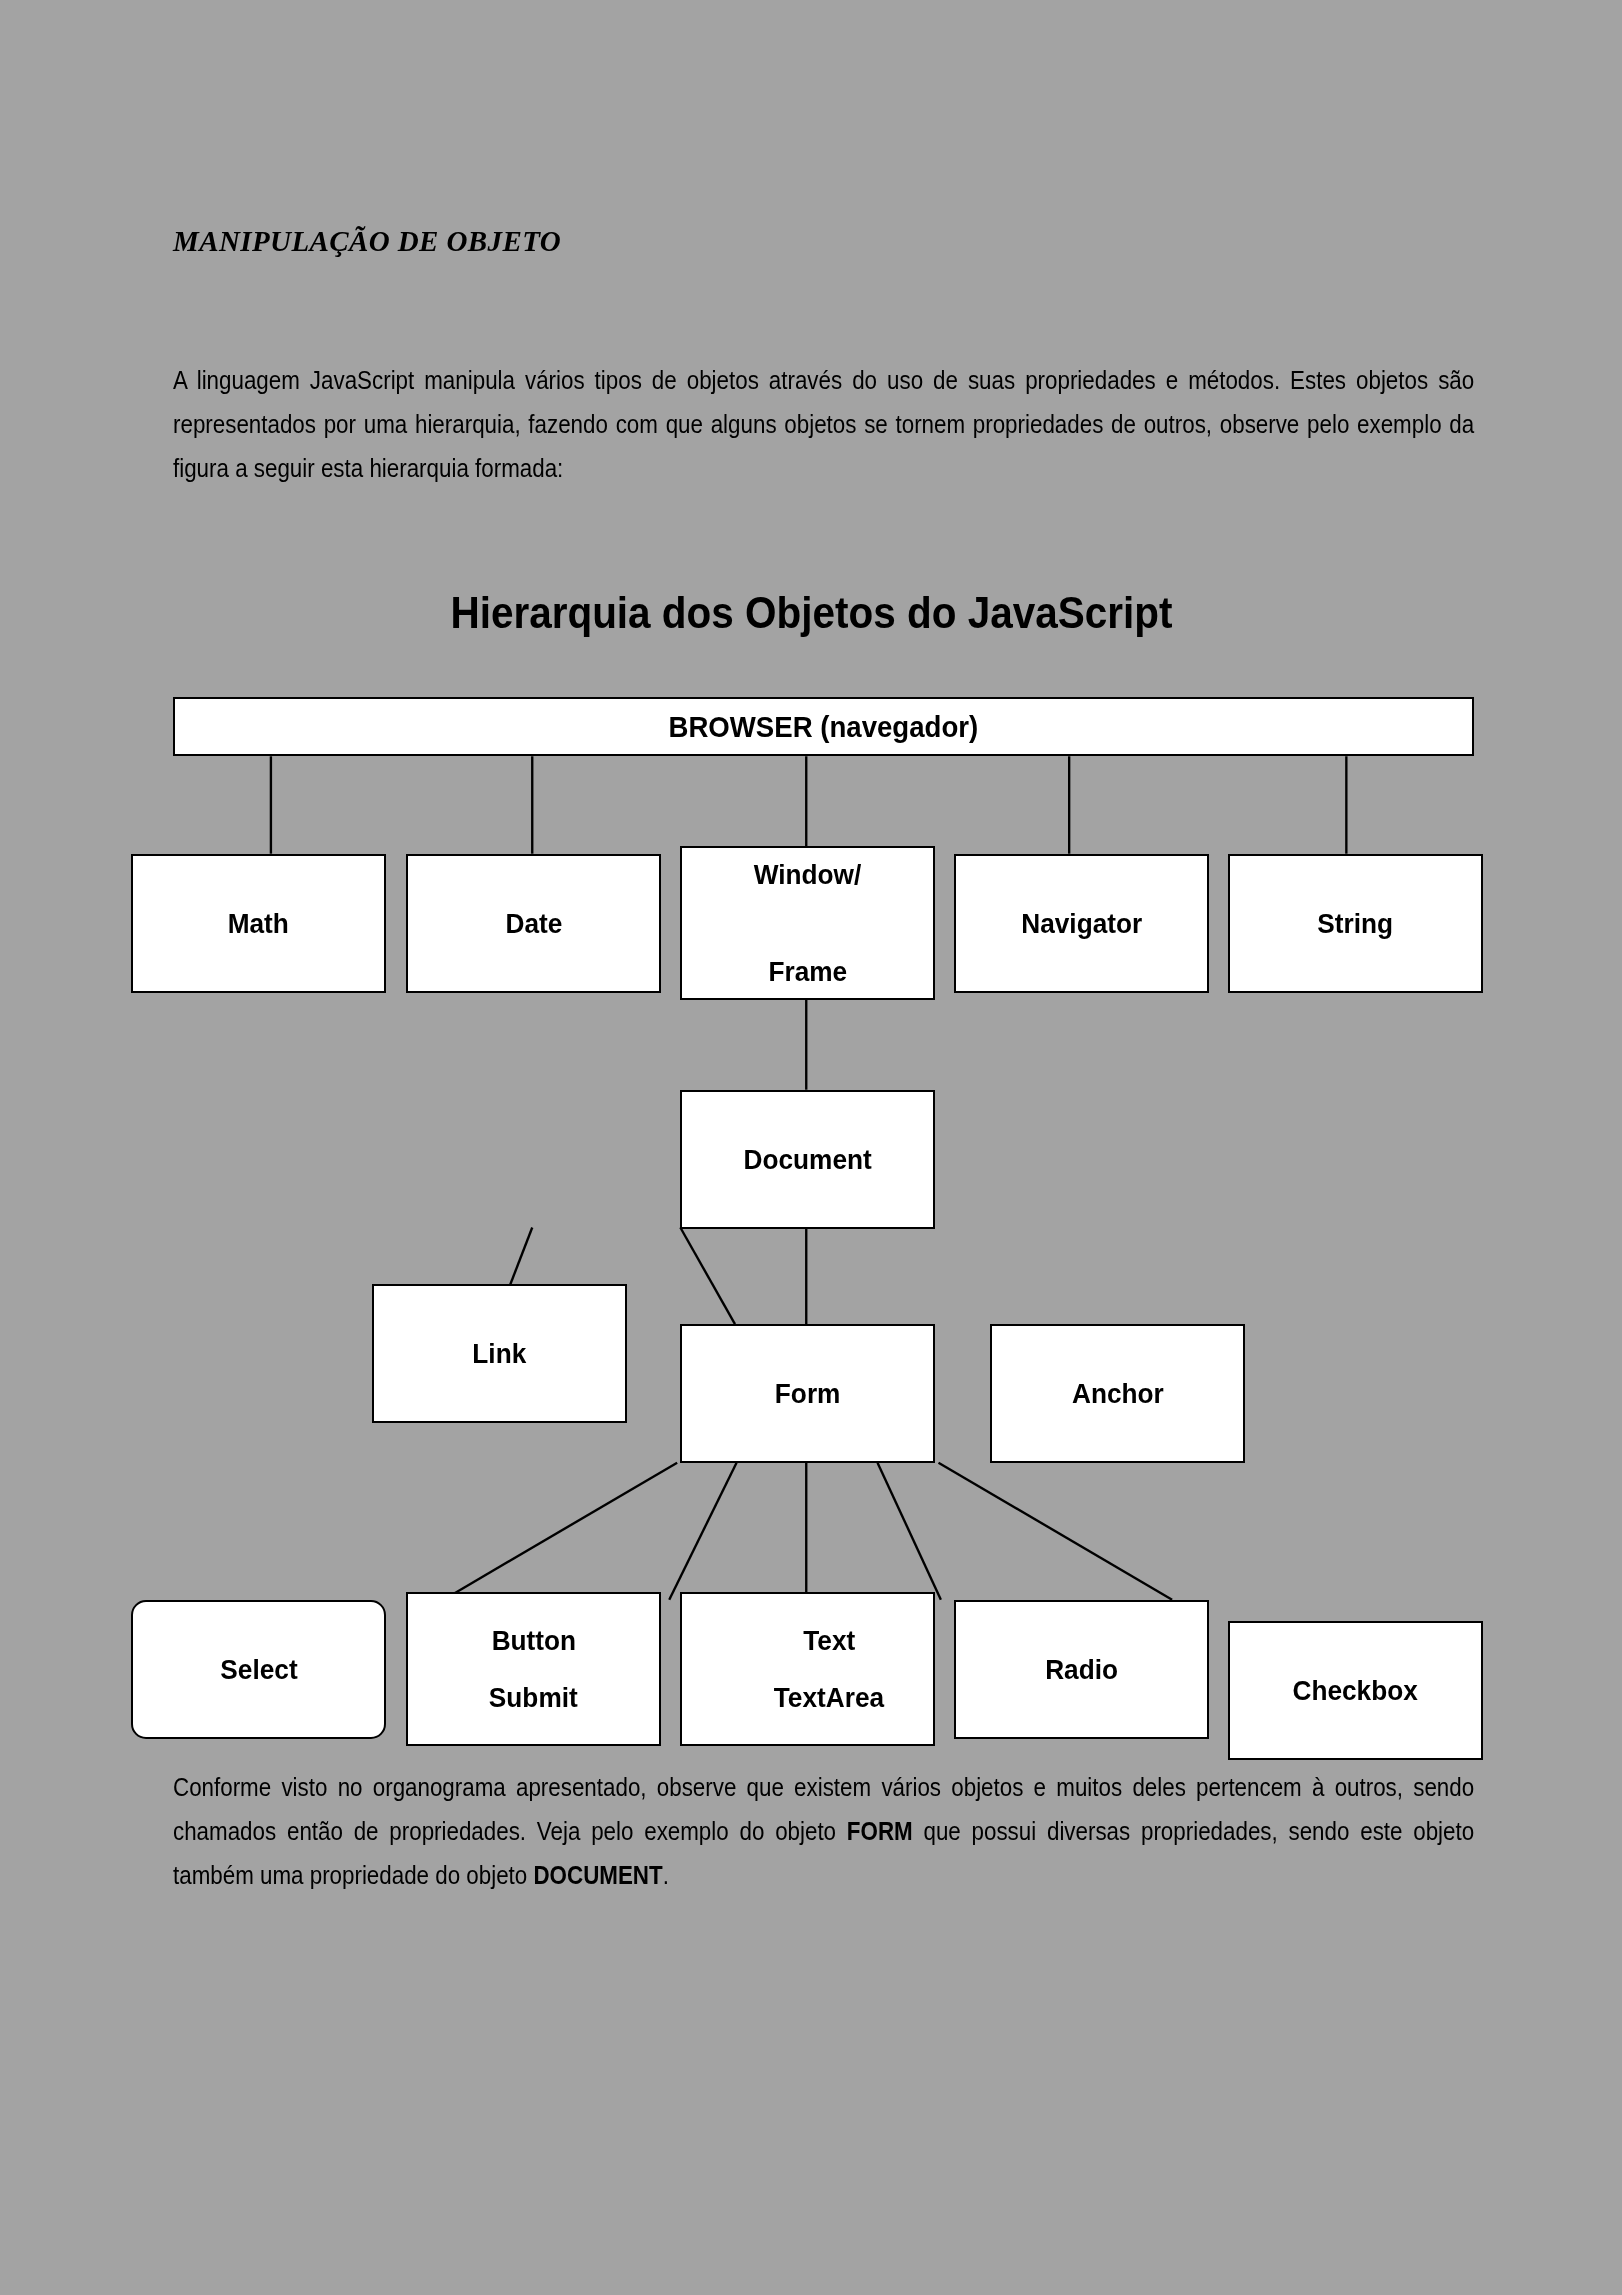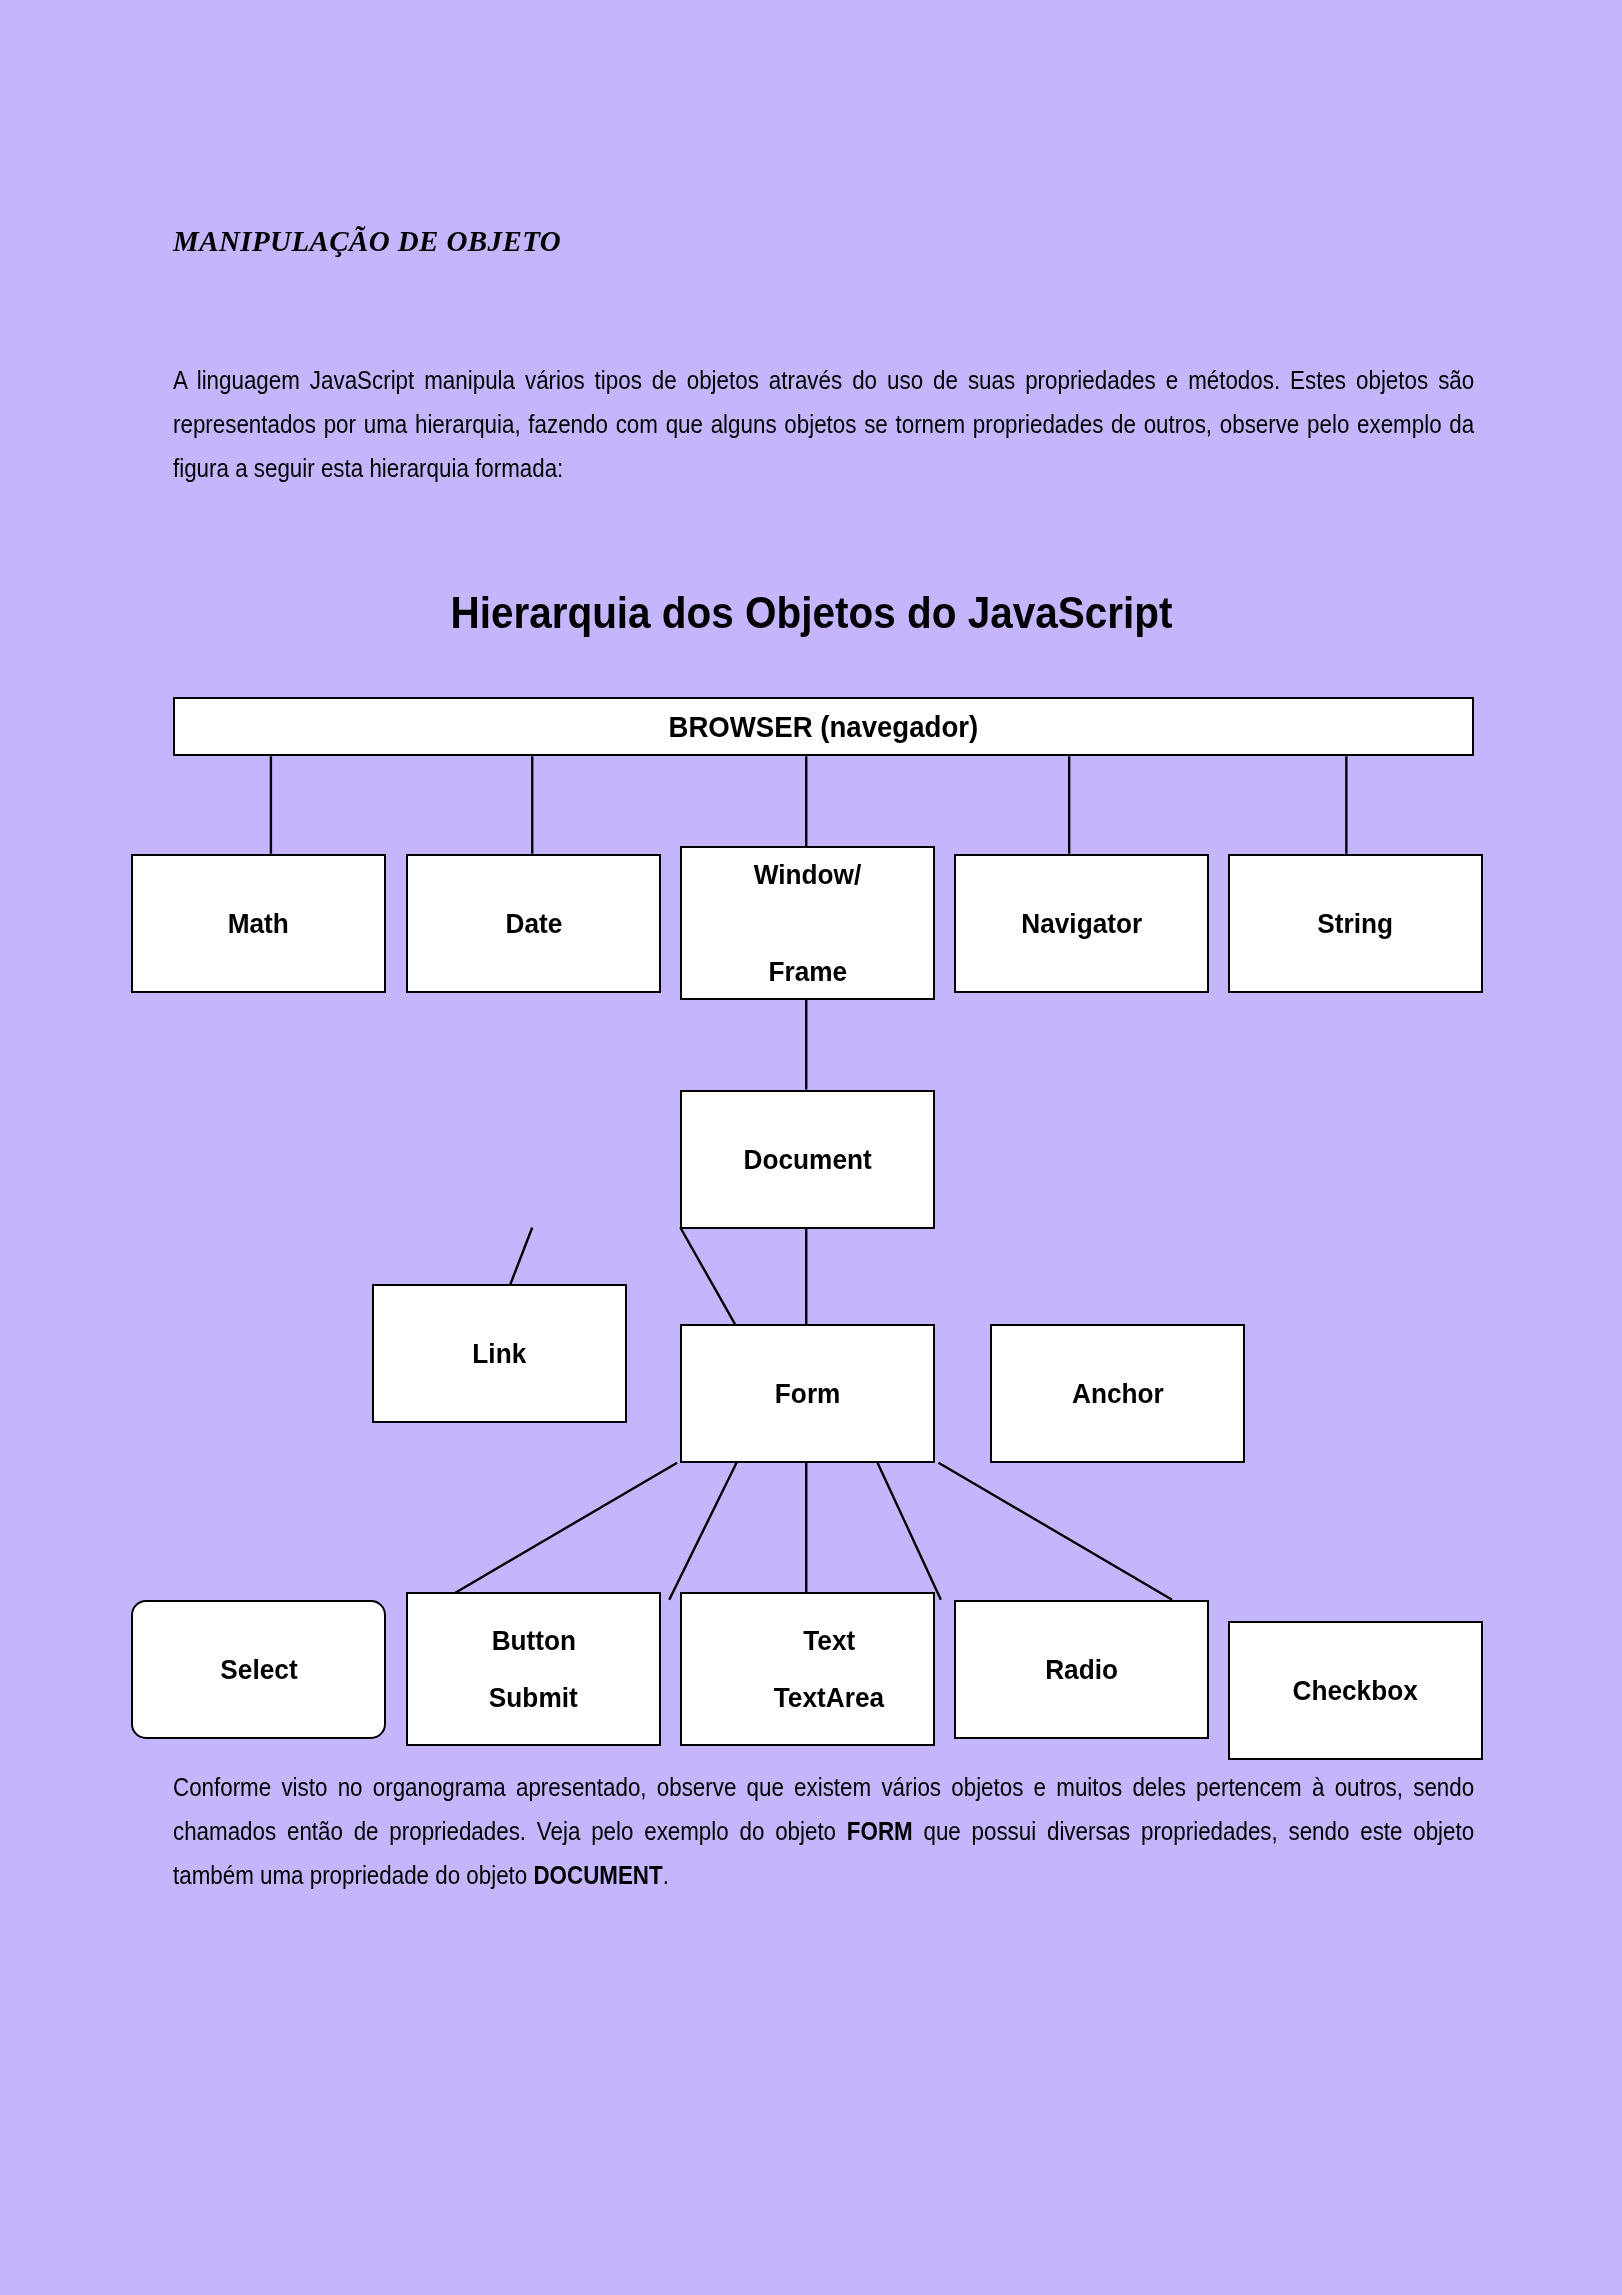--- a/index.html
+++ b/index.html
@@ -14,21 +14,21 @@
     color: #000000;
     position: relative;
     overflow: hidden;
   }
 
   .page {
     position: absolute;
     left: 0; top: 0;
     width: 1622px;
     height: 2295px;
-    background: #c4b5fd;
+    background: #a3a3a3;
   }
 
   
   .doc-title {
     position: absolute;
     left: 173px;
     top: 225px;
     font-family: "Liberation Serif", serif;
     font-weight: bold;
     font-style: italic;

